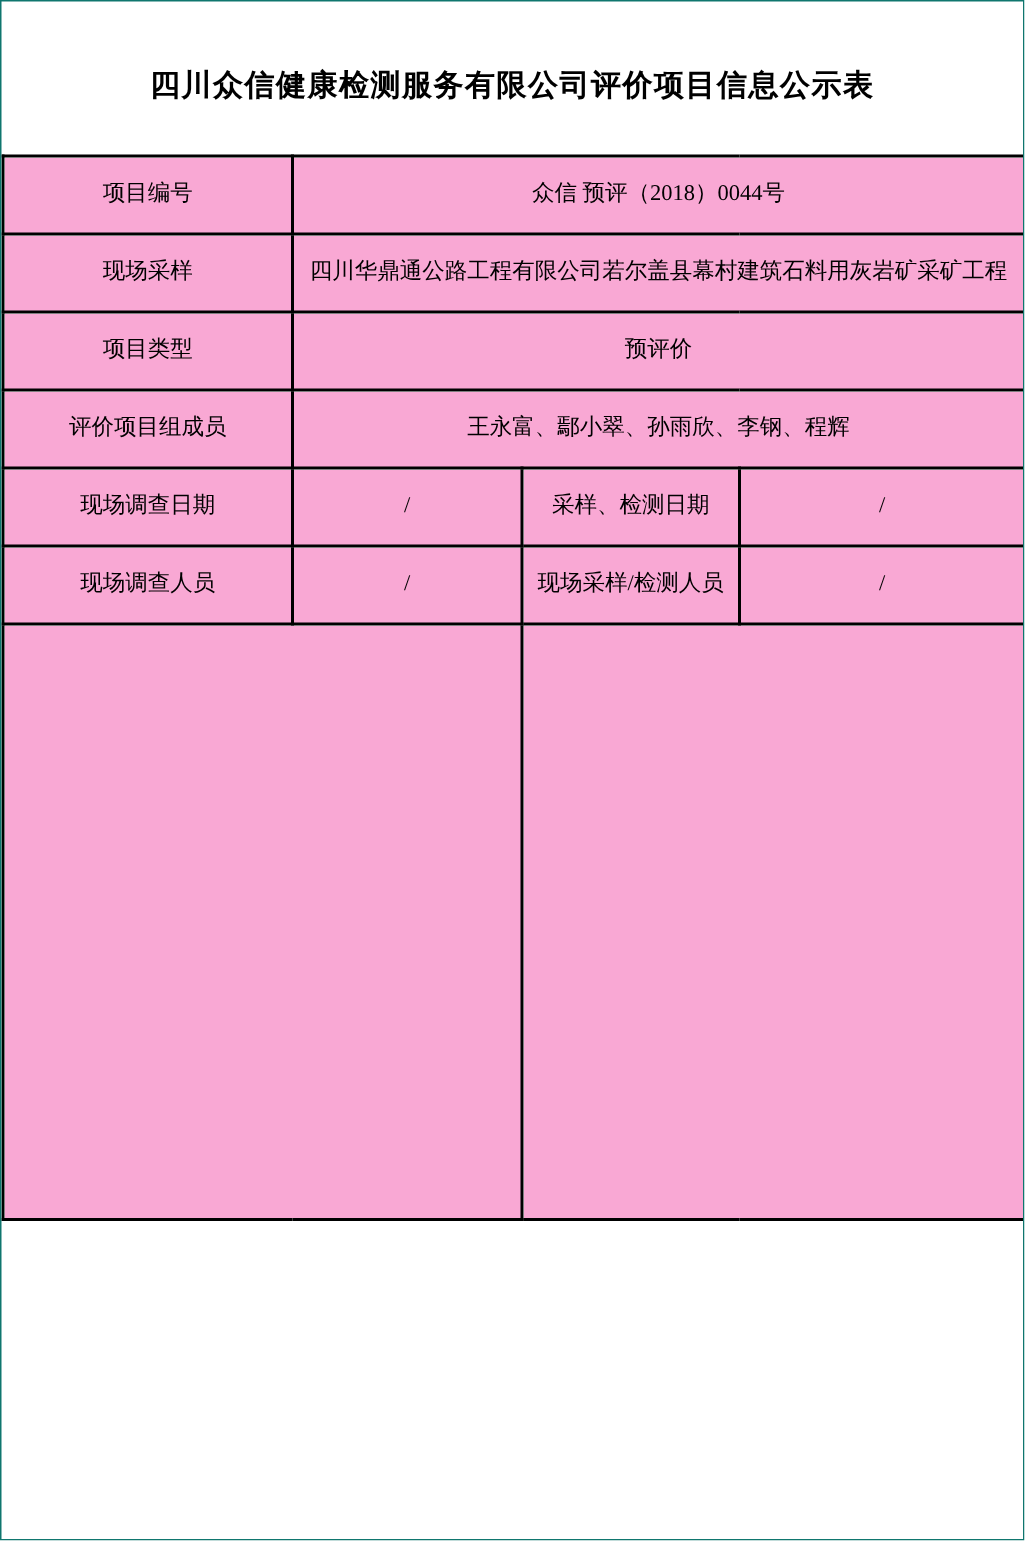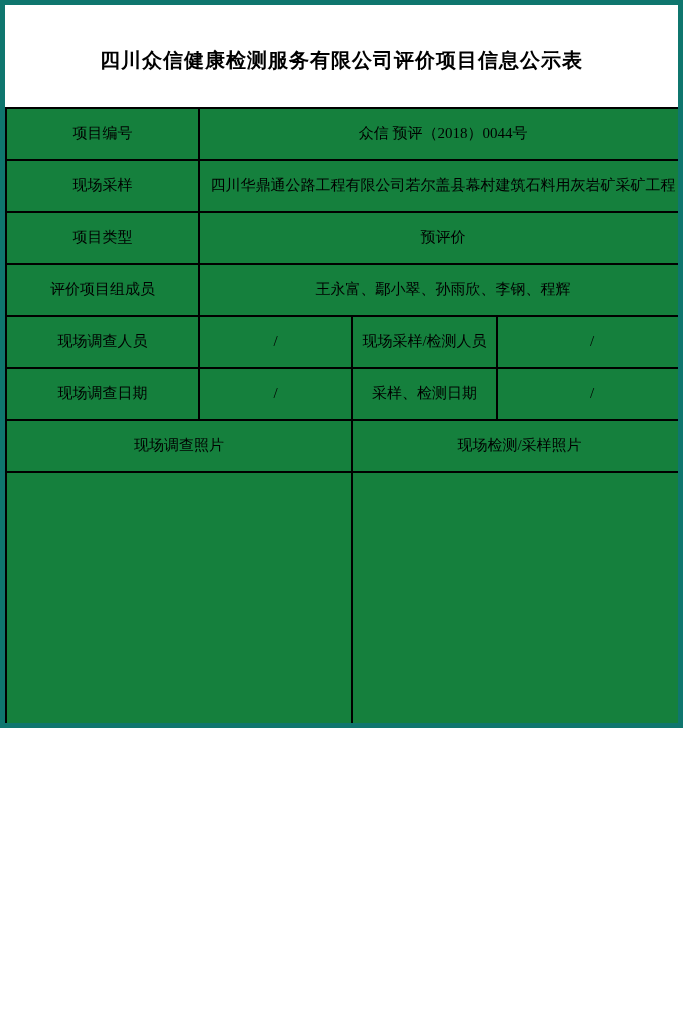--- a/index.html
+++ b/index.html
@@ -3,24 +3,24 @@
 <meta charset="utf-8">
 <style>
   html, body {
     margin: 0;
     padding: 0;
     background: #ffffff;
   }
   .page {
     position: relative;
     width: 683px;
-    height: 728px;
+    height: 1027px;
     box-sizing: border-box;
     background: #ffffff;
-    border: 5px solid #0f766e;
+    border: 1px solid #0f766e;
     font-family: "Liberation Serif", "DejaVu Serif", serif;
     color: #000000;
     overflow: hidden;
   }
   .title {
     box-sizing: border-box;
     padding-top: 42px;
     height: 102px;
     text-align: center;
     font-size: 20px;
@@ -37,21 +37,21 @@
   }
   table.info-table td {
     border: 2px solid #000000;
     text-align: center;
     vertical-align: middle;
     font-size: 15px;
     line-height: 1.3;
     padding: 2px 3px;
     overflow: hidden;
     color: #000000;
-    background: #15803d;
+    background: #f9a8d4;
   }
   tr.data-row { height: 52px; }
   tr.photo-row { height: 397px; }
   tr.photo-row td { vertical-align: top; }
   td.label-cell { }
   td.value-cell { }
 </style>
 </head>
 <body>
 
@@ -84,38 +84,34 @@
         <td class="value-cell" colspan="3">预评价</td>
       </tr>
 
       <tr class="data-row">
         <td class="label-cell">评价项目组成员</td>
         <td class="value-cell" colspan="3">王永富、鄢小翠、孙雨欣、李钢、程辉</td>
       </tr>
 
 
       <tr class="data-row">
+        <td class="label-cell">现场调查日期</td>
+        <td class="value-cell">/</td>
+        <td class="label-cell">采样、检测日期</td>
+        <td class="value-cell">/</td>
+      </tr>
+
+      <tr class="data-row">
         <td class="label-cell">现场调查人员</td>
         <td class="value-cell">/</td>
         <td class="label-cell">现场采样/检测人员</td>
         <td class="value-cell">/</td>
       </tr>
 
-      <tr class="data-row">
-        <td class="label-cell">现场调查日期</td>
-        <td class="value-cell">/</td>
-        <td class="label-cell">采样、检测日期</td>
-        <td class="value-cell">/</td>
-      </tr>
 
-
-      <tr class="data-row">
-        <td colspan="2">现场调查照片</td>
-        <td colspan="2">现场检测/采样照片</td>
-      </tr>
 
       <tr class="photo-row">
         <td colspan="2"></td>
         <td colspan="2"></td>
       </tr>
 
     </tbody>
   </table>
 
 </div>

